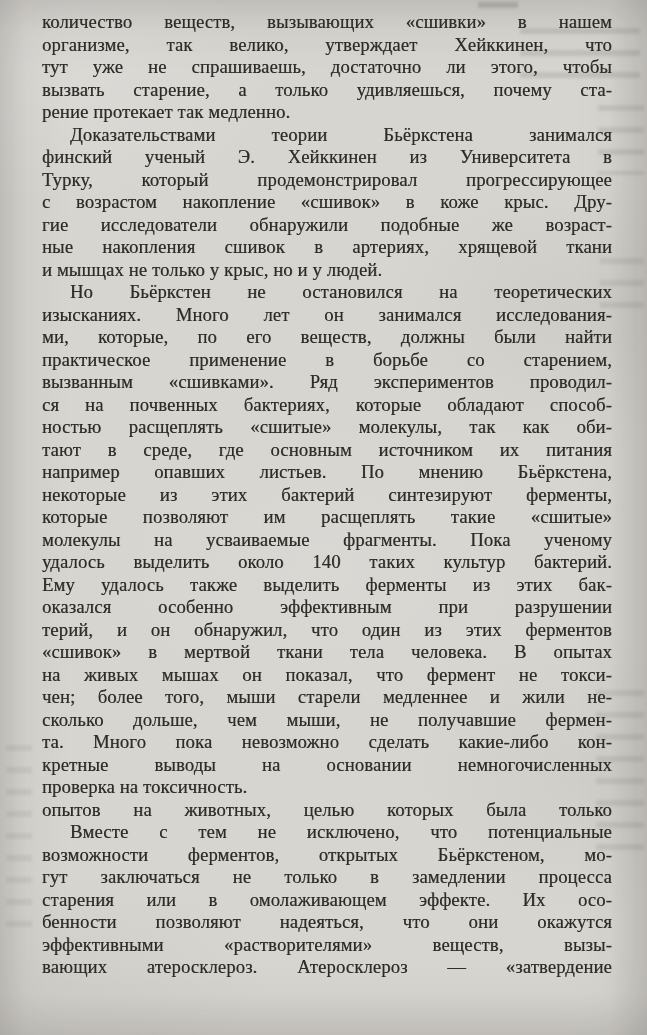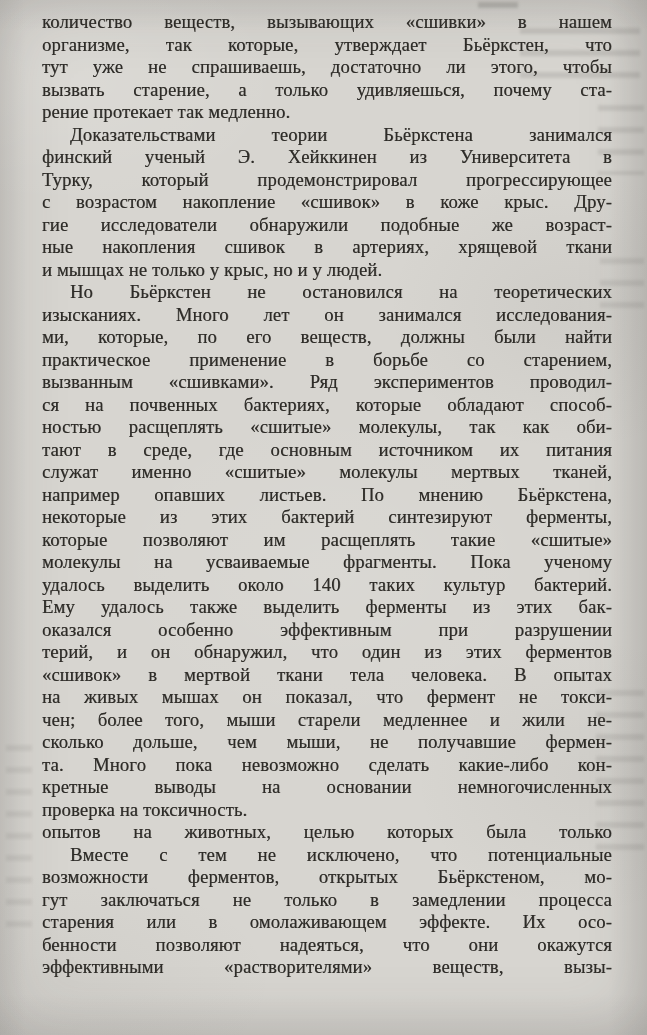--- a/index.html
+++ b/index.html
@@ -80,40 +80,39 @@
 
   <div class="ghost ghost-top-mark"></div>
   <div class="ghost ghost-top-right"></div>
   <div class="ghost ghost-right-1"></div>
   <div class="ghost ghost-right-2"></div>
   <div class="ghost ghost-right-3"></div>
   <div class="ghost ghost-bottom-left"></div>
 
   <div class="text-block" id="text-block" style="color: rgb(46, 44, 40);">
       <div class="line">количество веществ, вызывающих «сшивки» в нашем</div>
-      <div class="line">организме, так которые, утверждает Бьёркстен, что</div>
+      <div class="line">организме, так велико, утверждает Хейккинен, что</div>
       <div class="line">тут уже не спрашиваешь, достаточно ли этого, чтобы</div>
       <div class="line">вызвать старение, а только удивляешься, почему ста-</div>
       <div class="line last">рение протекает так медленно.</div>
       <div class="line indent">Доказательствами теории Бьёркстена занимался</div>
       <div class="line">финский ученый Э. Хейккинен из Университета в</div>
       <div class="line">Турку, который продемонстрировал прогрессирующее</div>
       <div class="line">с возрастом накопление «сшивок» в коже крыс. Дру-</div>
       <div class="line">гие исследователи обнаружили подобные же возраст-</div>
       <div class="line">ные накопления сшивок в артериях, хрящевой ткани</div>
       <div class="line last">и мышцах не только у крыс, но и у людей.</div>
       <div class="line indent">Но Бьёркстен не остановился на теоретических</div>
       <div class="line">изысканиях. Много лет он занимался исследования-</div>
       <div class="line">ми, которые, по его веществ, должны были найти</div>
       <div class="line">практическое применение в борьбе со старением,</div>
       <div class="line">вызванным «сшивками». Ряд экспериментов проводил-</div>
       <div class="line">ся на почвенных бактериях, которые обладают способ-</div>
       <div class="line">ностью расщеплять «сшитые» молекулы, так как оби-</div>
       <div class="line">тают в среде, где основным источником их питания</div>
-      <div class="line">служат именно «сшитые» молекулы мертвых тканей,</div>
       <div class="line">например опавших листьев. По мнению Бьёркстена,</div>
       <div class="line">некоторые из этих бактерий синтезируют ферменты,</div>
       <div class="line">которые позволяют им расщеплять такие «сшитые»</div>
       <div class="line">молекулы на усваиваемые фрагменты. Пока ученому</div>
       <div class="line">удалось выделить около 140 таких культур бактерий.</div>
       <div class="line">Ему удалось также выделить ферменты из этих бак-</div>
       <div class="line">оказался особенно эффективным при разрушении</div>
       <div class="line">терий, и он обнаружил, что один из этих ферментов</div>
       <div class="line">«сшивок» в мертвой ткани тела человека. В опытах</div>
       <div class="line">на живых мышах он показал, что фермент не токси-</div>
@@ -122,14 +121,15 @@
       <div class="line">та. Много пока невозможно сделать какие-либо кон-</div>
       <div class="line">кретные выводы на основании немногочисленных</div>
       <div class="line last">проверка на токсичность.</div>
       <div class="line">опытов на животных, целью которых была только</div>
       <div class="line indent">Вместе с тем не исключено, что потенциальные</div>
       <div class="line">возможности ферментов, открытых Бьёркстеном, мо-</div>
       <div class="line">гут заключаться не только в замедлении процесса</div>
       <div class="line">старения или в омолаживающем эффекте. Их осо-</div>
       <div class="line">бенности позволяют надеяться, что они окажутся</div>
       <div class="line">эффективными «растворителями» веществ, вызы-</div>
+      <div class="line">вающих атеросклероз. Атеросклероз — «затвердение</div>
     </div>
 </div>
 
 </body></html>

